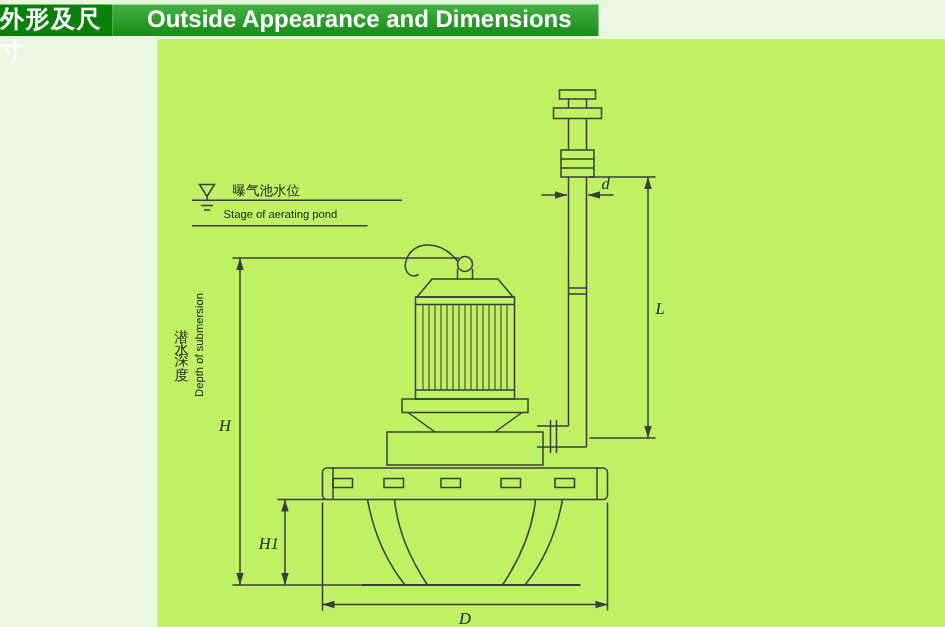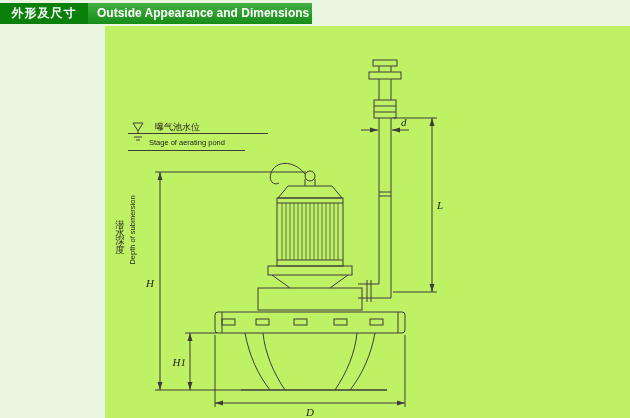--- a/index.html
+++ b/index.html
@@ -5,28 +5,28 @@
   html,body{margin:0;padding:0;}
   .page{
     position:relative;
     width:630px;height:418px;
     background:#e9f6e2;
     font-family:"Liberation Sans",sans-serif;
     overflow:hidden;
   }
   .header{position:absolute;top:3px;left:0;height:21px;display:flex;}
   .header-zh{
-    width:88px;background:#0a800a;color:#fff;
-    font-weight:bold;font-size:12px;line-height:21px;text-align:center;
+    width:75px;background:#0a800a;color:#fff;
+    font-weight:bold;font-size:16px;line-height:21px;text-align:left;
     letter-spacing:1px;
   }
   .header-en{
-    width:224px;background:linear-gradient(#44b044,#168c16);color:#fff;
-    font-weight:bold;font-size:12px;line-height:21px;
-    padding-left:9px;box-sizing:border-box;white-space:nowrap;
+    width:324px;background:linear-gradient(#44b044,#168c16);color:#fff;
+    font-weight:bold;font-size:16px;line-height:21px;
+    padding-left:23px;box-sizing:border-box;white-space:nowrap;
   }
   .canvas{
     position:absolute;left:105px;top:26px;width:525px;height:392px;
     background:#bef264;
   }
   .canvas svg{position:absolute;left:0;top:0;}
   .depth-zh{
     position:absolute;left:8px;top:186px;
     writing-mode:vertical-rl;text-orientation:upright;
     font-size:9.5px;letter-spacing:8px;color:#222;

